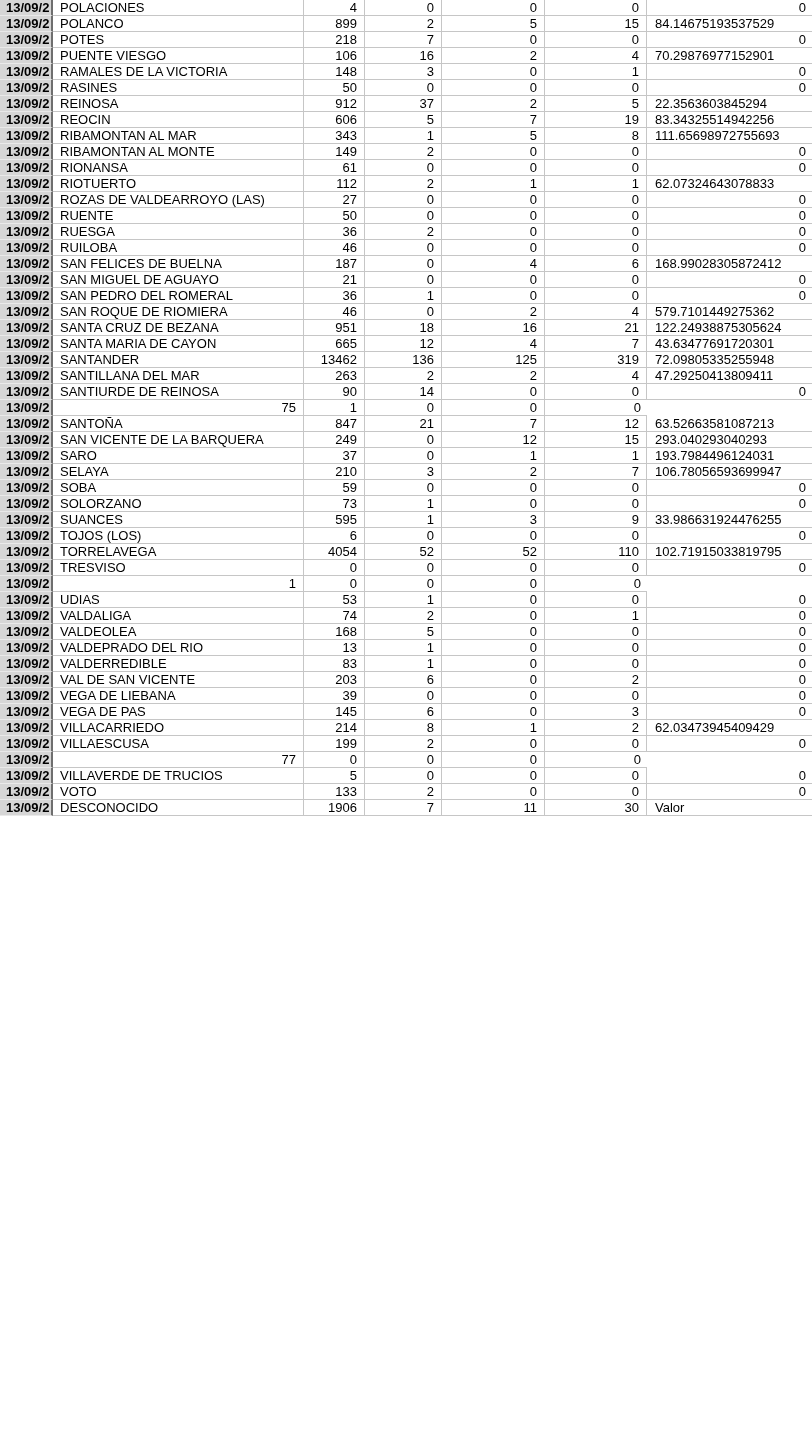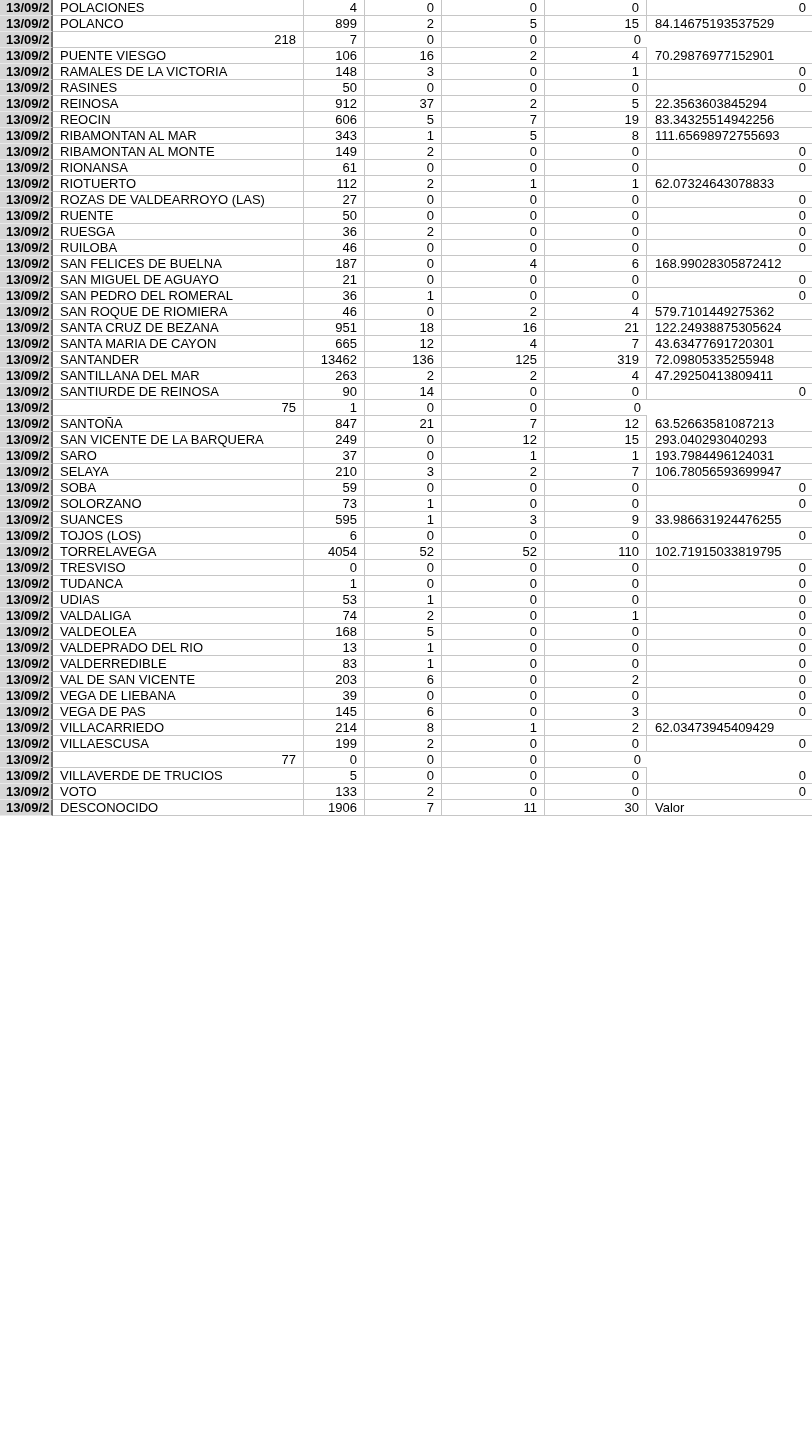--- a/index.html
+++ b/index.html
@@ -53,20 +53,21 @@
       <div class="cell date">13/09/2</div>
       <div class="cell name">POLANCO</div>
       <div class="cell num">899</div>
       <div class="cell num">2</div>
       <div class="cell num">5</div>
       <div class="cell num">15</div>
       <div class="cell last">84.14675193537529</div>
     </div>
     <div class="row">
       <div class="cell date">13/09/2</div>
+      <div class="cell name">POTES</div>
       <div class="cell num">218</div>
       <div class="cell num">7</div>
       <div class="cell num">0</div>
       <div class="cell num">0</div>
       <div class="cell last right">0</div>
     </div>
     <div class="row">
       <div class="cell date">13/09/2</div>
       <div class="cell name">PUENTE VIESGO</div>
       <div class="cell num">106</div>
@@ -357,21 +358,20 @@
       <div class="cell date">13/09/2</div>
       <div class="cell name">TRESVISO</div>
       <div class="cell num">0</div>
       <div class="cell num">0</div>
       <div class="cell num">0</div>
       <div class="cell num">0</div>
       <div class="cell last right">0</div>
     </div>
     <div class="row">
       <div class="cell date">13/09/2</div>
-      <div class="cell name">TUDANCA</div>
       <div class="cell num">1</div>
       <div class="cell num">0</div>
       <div class="cell num">0</div>
       <div class="cell num">0</div>
       <div class="cell last right">0</div>
     </div>
     <div class="row">
       <div class="cell date">13/09/2</div>
       <div class="cell name">UDIAS</div>
       <div class="cell num">53</div>

